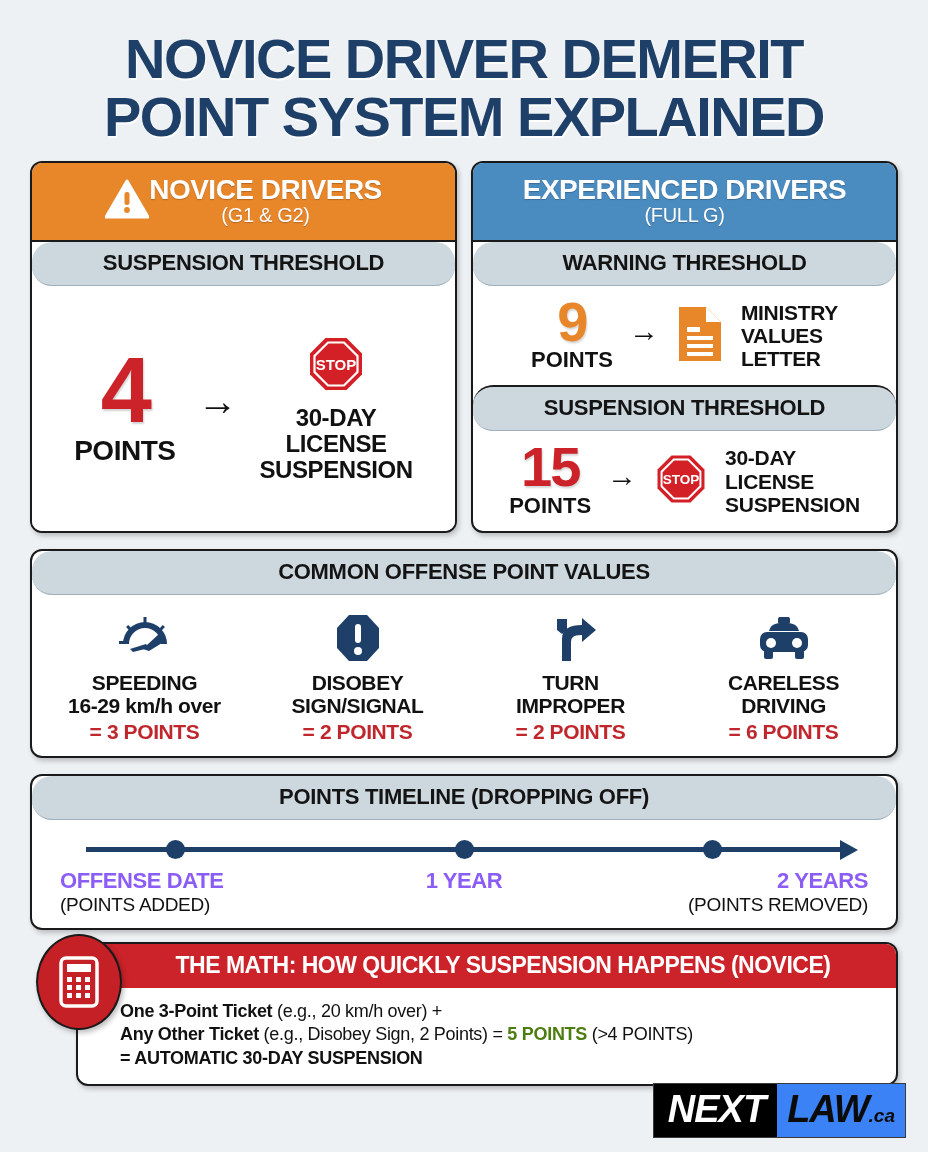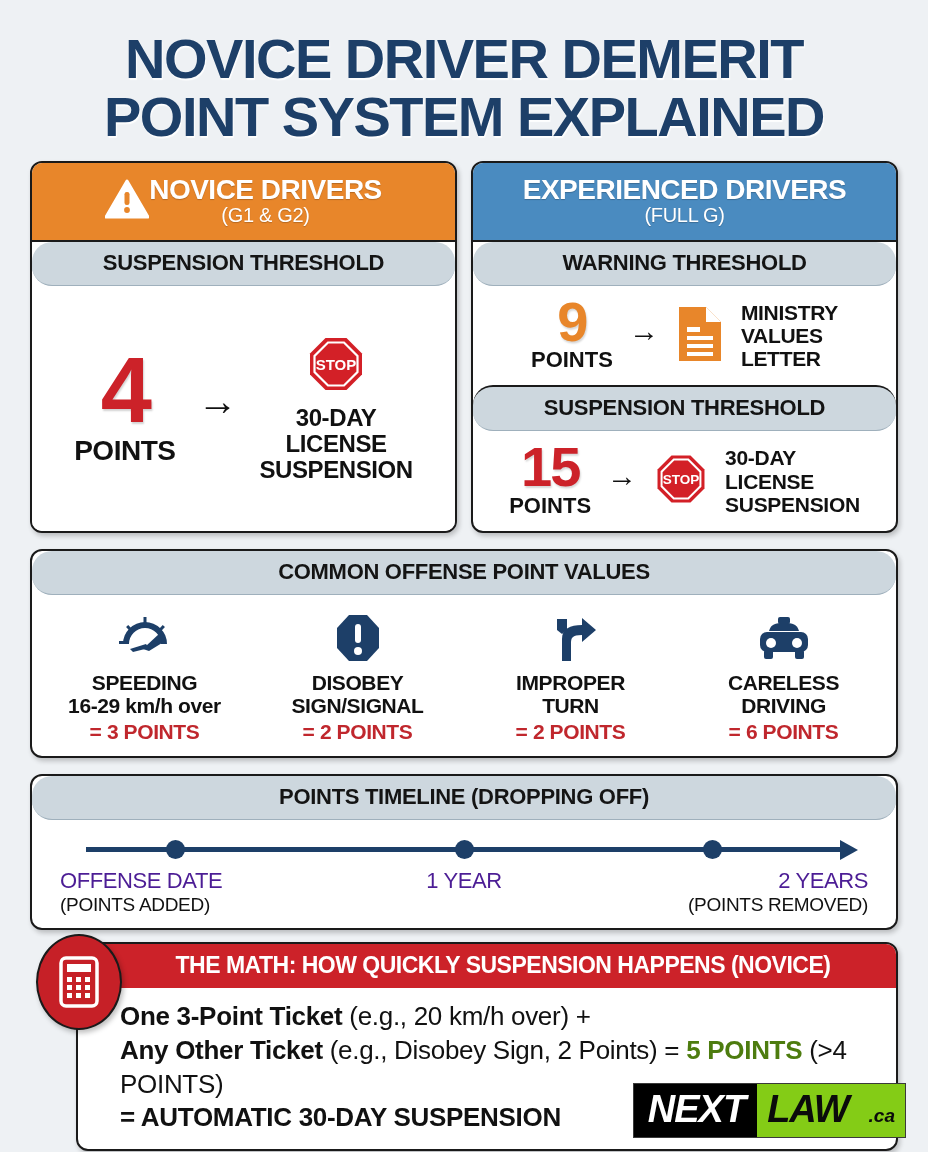--- a/index.html
+++ b/index.html
@@ -161,21 +161,21 @@
     border-left: 18px solid #1d3f68;
   }
   .tl-dot {
     position: absolute; top: 4px; width: 19px; height: 19px;
     border-radius: 50%; background: #1d3f68;
   }
   .tl-labels { display: flex; margin-top: 6px; }
   .tl-label { flex: 1; text-align: center; }
   .tl-label:first-child { text-align: left; }
   .tl-label:last-child { text-align: right; }
-  .tl-main { font-size: 22px; font-weight: normal; color: #4c1d95; letter-spacing: -0.4px; }
+  .tl-main { font-size: 22px; font-weight: bold; color: #8b5cf6; letter-spacing: -0.4px; }
   .tl-sub { font-size: 19px; color: #111; letter-spacing: -0.3px; }
 
   
   .math-wrap { margin: 12px 30px 0 30px; position: relative; }
   .math-panel {
     background: #fff;
     border: 2px solid #1a1a1a;
     border-radius: 12px;
     box-shadow: 2px 3px 5px rgba(0,0,0,0.22);
     overflow: hidden;
@@ -185,21 +185,21 @@
     background: #cc2229;
     color: #fff;
     font-size: 23px;
     font-weight: bold;
     letter-spacing: -0.5px;
     padding: 8px 10px 9px 42px;
     text-align: center;
   }
   .math-body { padding: 12px 18px 14px 42px; }
   .math-line {
-    font-size: 26px; font-weight: bold; color: #111;
+    font-size: 18px; font-weight: bold; color: #111;
     line-height: 1.3; letter-spacing: -0.3px;
   }
   .math-line .reg { font-weight: normal; }
   .math-line .red { color: #4d7c0f; font-weight: bold; }
   .calc-badge {
     position: absolute;
     left: 6px; top: -8px;
     width: 86px; height: 96px;
     border-radius: 50%;
     background: #c62027;
@@ -233,27 +233,27 @@
   }
   .logo-next {
     background: #000000;
     color: #ffffff;
     font-size: 38px; font-weight: bold;
     padding: 4px 12px 6px 14px;
     letter-spacing: -1px;
     font-style: italic;
   }
   .logo-law {
-    background: #84cc16;
+    background: #3b82f6;
     color: #0b0b0b;
     font-size: 38px; font-weight: bold;
     padding: 4px 10px 6px 10px;
     letter-spacing: -1px;
     font-style: italic;
-    display: flex; align-items: baseline; gap: 20px;
+    display: flex; align-items: baseline;
   }
   .logo-ca { font-size: 19px; font-weight: bold; letter-spacing: 0; }
 </style>
 </head>
 <body>
 
 <div class="title-wrap">
   <div class="title-line">NOVICE DRIVER DEMERIT</div>
   <div class="title-line">POINT SYSTEM EXPLAINED</div>
 </div>
@@ -401,22 +401,22 @@
     </div>
 
     <div class="offense-cell">
       <div class="offense-icon">
         <svg width="54" height="50" viewBox="0 0 54 50">
           <path d="M18 48 L18 26 C18 16 26 12 38 12 L38 5 L52 17 L38 29 L38 22 C28 22 27 25 27 30 L27 48 Z" fill="#1d3f68"></path>
           <path d="M13 6 L23 6 L23 17 L18 21 L13 17 Z" fill="#1d3f68"></path>
         </svg>
       </div>
       <div class="offense-name">
+        <span style="display:block">TURN</span>
         <span style="display:block">IMPROPER</span>
-        <span style="display:block">TURN</span>
       </div>
       <div class="offense-pts">= 2 POINTS</div>
     </div>
 
     <div class="offense-cell">
       <div class="offense-icon">
         <svg width="58" height="46" viewBox="0 0 58 46">
           <rect x="23" y="0" width="12" height="7" rx="2" fill="#1d3f68"></rect>
           <path d="M14 14 C16 7 20 6 29 6 C38 6 42 7 44 14 Z" fill="#1d3f68"></path>
           <rect x="5" y="15" width="48" height="20" rx="7" fill="#1d3f68"></rect>

